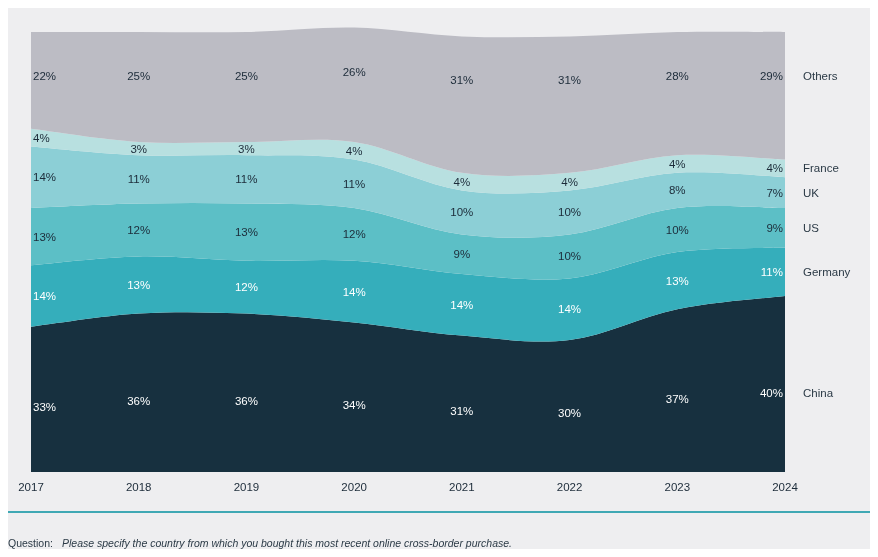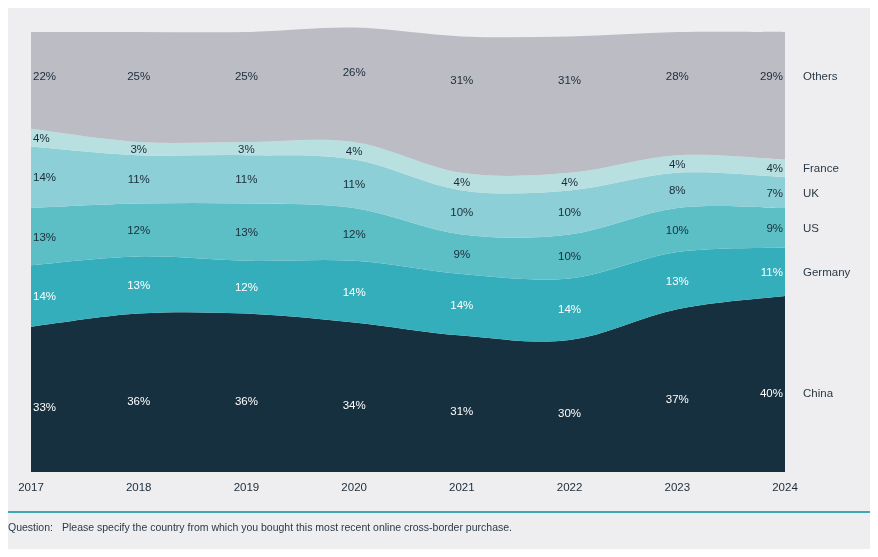--- a/index.html
+++ b/index.html
@@ -72,22 +72,23 @@
     line-height: 15px;
   }
   .fn-row {
     display: flex;
     align-items: baseline;
     white-space: nowrap;
   }
   .fn-key {
     width: 54px;
     flex: 0 0 54px;
+    margin-top: 16px;
   }
-  .fn-val { flex: 1 1 auto; }
+  .fn-val { flex: 1 1 auto; font-style: italic; }
 </style>
 </head>
 <body>
 
 <div id="page">
   <div id="card">
 
     <div id="chart-wrap">
       <svg id="area-chart" width="862" height="495" viewBox="0 0 862 495">
         <g id="areas">

